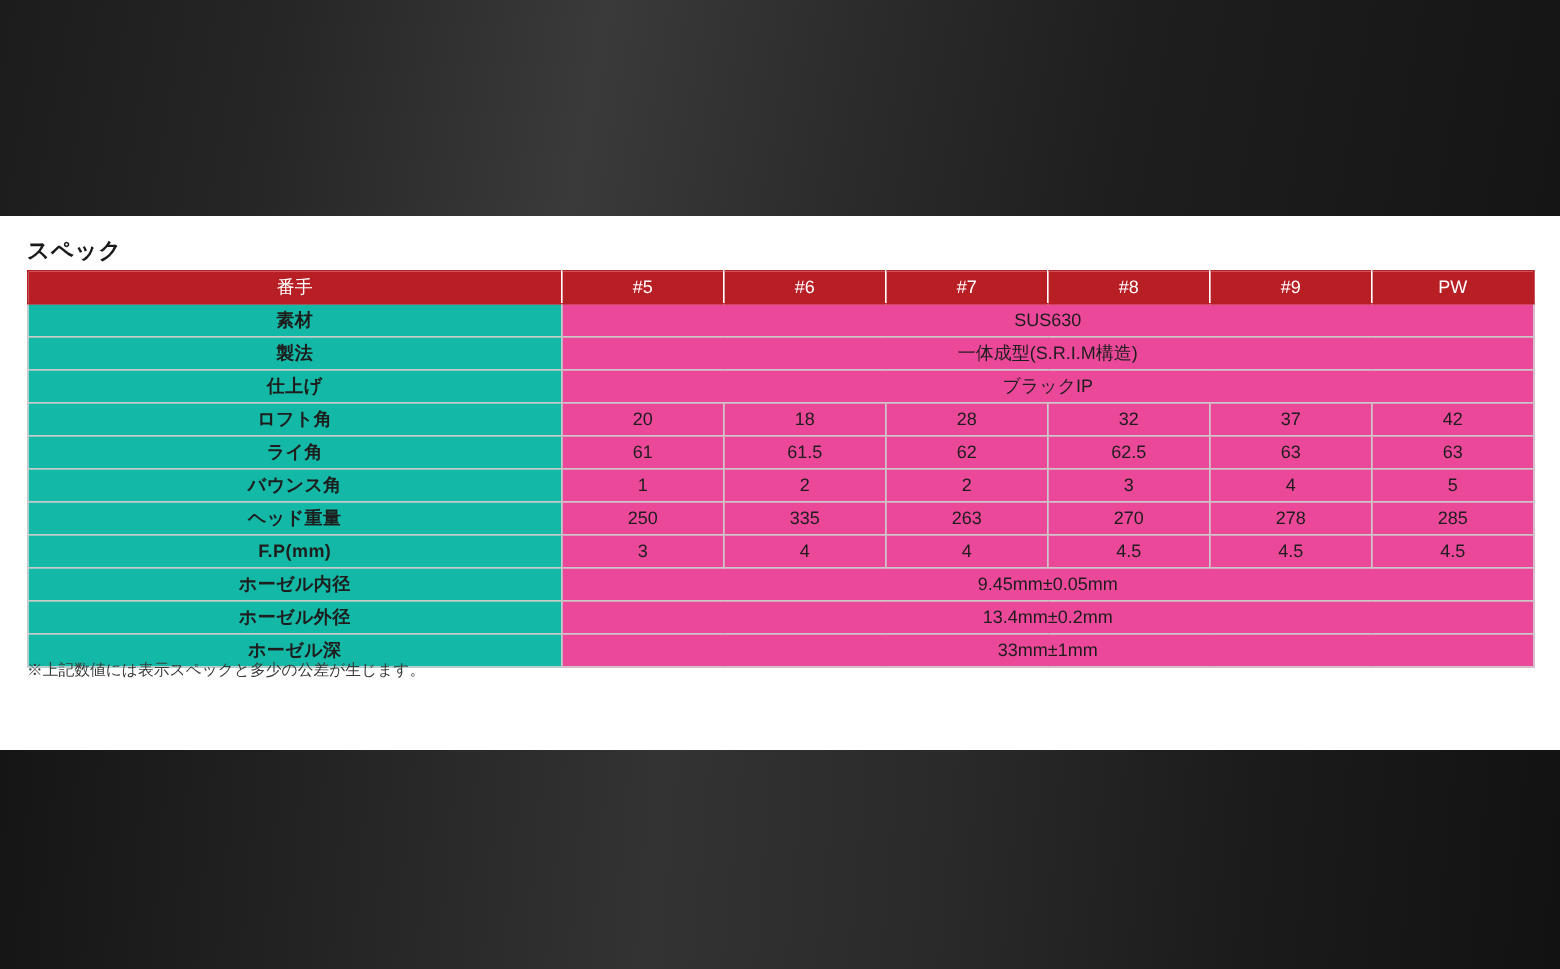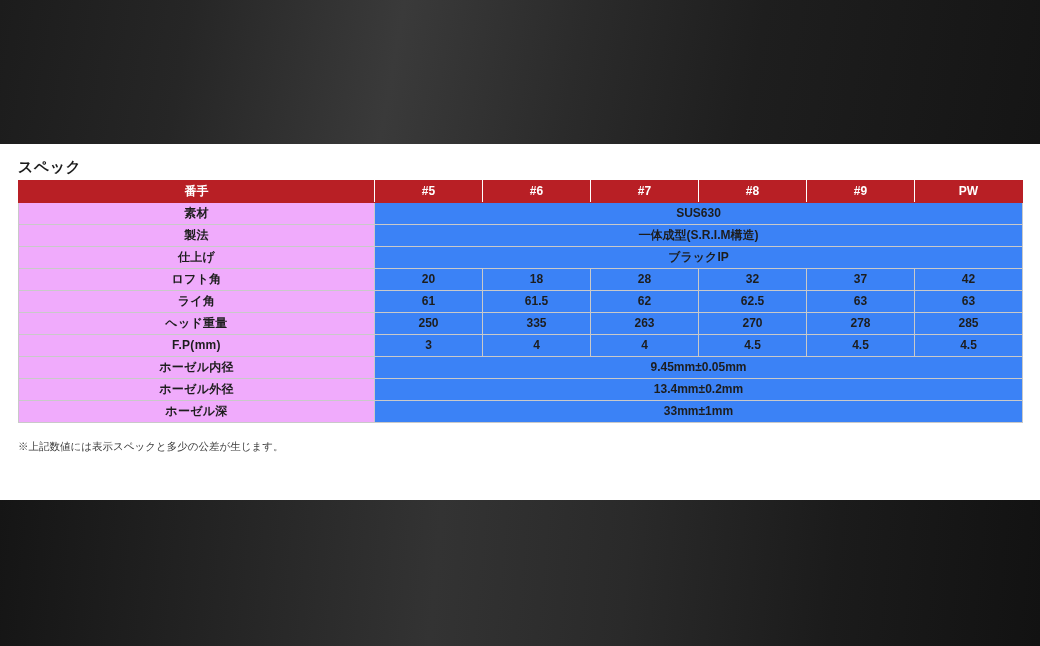--- a/index.html
+++ b/index.html
@@ -60,37 +60,37 @@
     color: #1d1d1d;
   }
   table.spec col.lbl { width: 356px; }
   table.spec col.num { width: 108px; }
   table.spec th, table.spec td {
     border: 1px solid #c9c9c9;
     height: 21px;
     line-height: 21px;
     text-align: center;
     padding: 0;
-    font-weight: bold;
-    background: #3b82f6;
+    font-weight: normal;
+    background: #ec4899;
   }
   table.spec thead th {
     background: #b81f25;
     color: #ffffff;
-    font-weight: bold;
+    font-weight: normal;
     font-size: 12px;
     border: 1px solid #b81f25;
     border-right: 1px solid #ffffff;
   }
   table.spec thead th:last-child {
     border-right: 1px solid #b81f25;
   }
   table.spec tbody th.rowlabel {
     font-weight: bold;
-    background: #f0abfc;
+    background: #14b8a6;
     color: #1d1d1d;
     letter-spacing: 0.3px;
   }
   .note {
     position: absolute;
     left: 18px;
     top: 296px;
     font-size: 10.5px;
     color: #3b3b3b;
     text-align: right;
@@ -166,20 +166,29 @@
         <tr>
           <th class="rowlabel">ライ角</th>
           <td>61</td>
           <td>61.5</td>
           <td>62</td>
           <td>62.5</td>
           <td>63</td>
           <td>63</td>
         </tr>
 
+        <tr>
+          <th class="rowlabel">バウンス角</th>
+          <td>1</td>
+          <td>2</td>
+          <td>2</td>
+          <td>3</td>
+          <td>4</td>
+          <td>5</td>
+        </tr>
 
         <tr>
           <th class="rowlabel">ヘッド重量</th>
           <td>250</td>
           <td>335</td>
           <td>263</td>
           <td>270</td>
           <td>278</td>
           <td>285</td>
         </tr>

